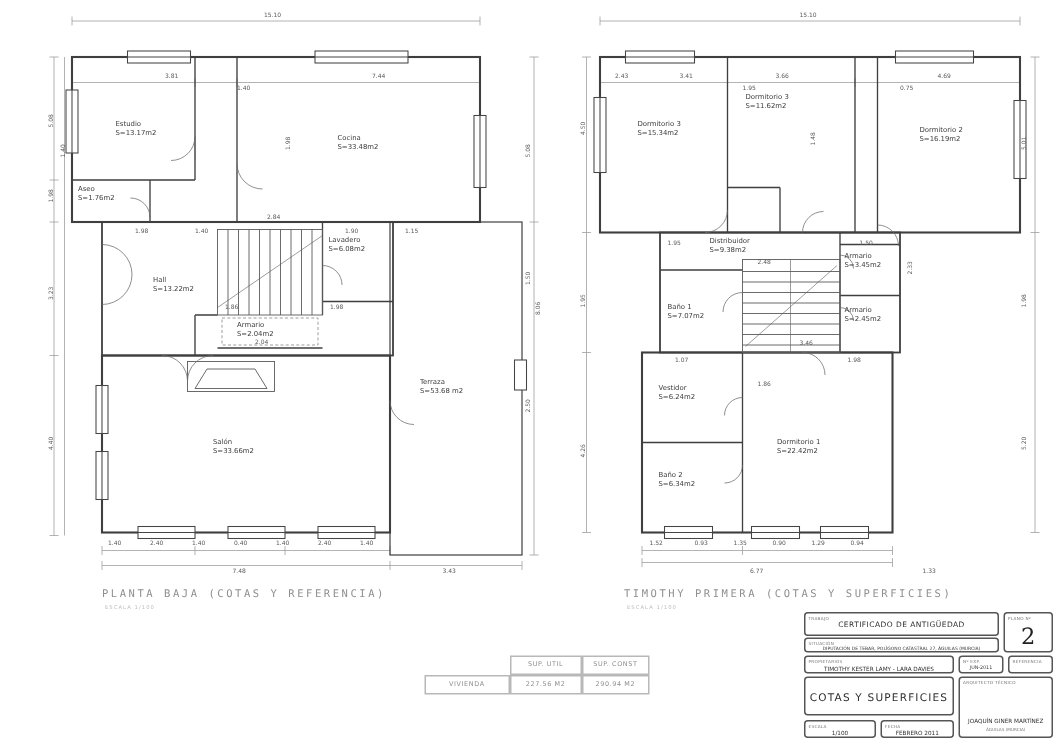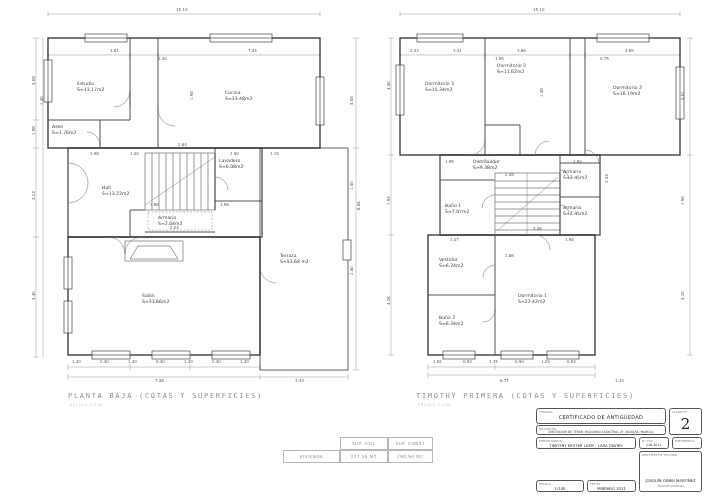--- a/index.html
+++ b/index.html
@@ -273,21 +273,21 @@
     <span class="dim" style="left: 48px; top: 355px;">1.52</span>
     <span class="dim" style="left: 78px; top: 355px;">0.93</span>
     <span class="dim" style="left: 104px; top: 355px;">1.35</span>
     <span class="dim" style="left: 130px; top: 355px;">0.90</span>
     <span class="dim" style="left: 156px; top: 355px;">1.29</span>
     <span class="dim" style="left: 182px; top: 355px;">0.94</span>
     <span class="dim" style="left: 115px; top: 374px;">6.77</span>
     <span class="dim" style="left: 230px; top: 374px;">1.33</span>
   </div>
 
-<div class="plan-title" style="left:68px;top:392px">PLANTA BAJA (COTAS Y SUPERFICIES)</div>
+<div class="plan-title" style="left:68px;top:392px">PLANTA BAJA (COTAS Y REFERENCIA)</div>
 <div class="plan-subtitle" style="left:70px;top:403px">ESCALA 1/100</div>
 <div class="plan-title" style="left:416px;top:392px">TIMOTHY PRIMERA (COTAS Y SUPERFICIES)</div>
 <div class="plan-subtitle" style="left:418px;top:403px">ESCALA 1/100</div>
 
 <div class="summary-table">
   <div class="cell noborder"></div>
   <div class="cell">SUP. UTIL</div>
   <div class="cell">SUP. CONST</div>
   <div class="cell">VIVIENDA</div>
   <div class="cell">227.56 M2</div>
@@ -312,20 +312,23 @@
     <div class="val" style="top:4.5px;font-size:3.8px;color:#2e2e2e">TIMOTHY KESTER LAMY - LARA DAVIES</div>
   </div>
   <div class="box" style="left:106px;top:30px;width:30px;height:12px">
     <span class="lbl">Nº EXP.</span>
     <div class="val" style="top:5px;font-size:3.2px;color:#3a3a3a">JUN-2011</div>
   </div>
   <div class="box" style="left:139px;top:30px;width:30px;height:12px">
     <span class="lbl">REFERENCIA</span>
     <div class="val" style="top:5px;font-size:3.2px;color:#3a3a3a"></div>
   </div>
+  <div class="box" style="left:3px;top:44px;width:100px;height:26px">
+    <div class="val sheet-title" style="top:9px">COTAS Y SUPERFICIES</div>
+  </div>
   <div class="box" style="left:106px;top:44px;width:63px;height:41px">
     <span class="lbl">ARQUITECTO TÉCNICO</span>
     <div class="val" style="bottom:8px;top:auto;position:absolute;font-size:3.8px;color:#2e2e2e">JOAQUÍN GINER MARTÍNEZ</div>
     <div class="val" style="bottom:3px;top:auto;position:absolute;font-size:2.8px;color:#777">ÁGUILAS (MURCIA)</div>
   </div>
   <div class="box" style="left:3px;top:73px;width:48px;height:12px">
     <span class="lbl">ESCALA</span>
     <div class="val" style="top:4.5px;font-size:3.8px;color:#2e2e2e">1/100</div>
   </div>
   <div class="box" style="left:54px;top:73px;width:49px;height:12px">

